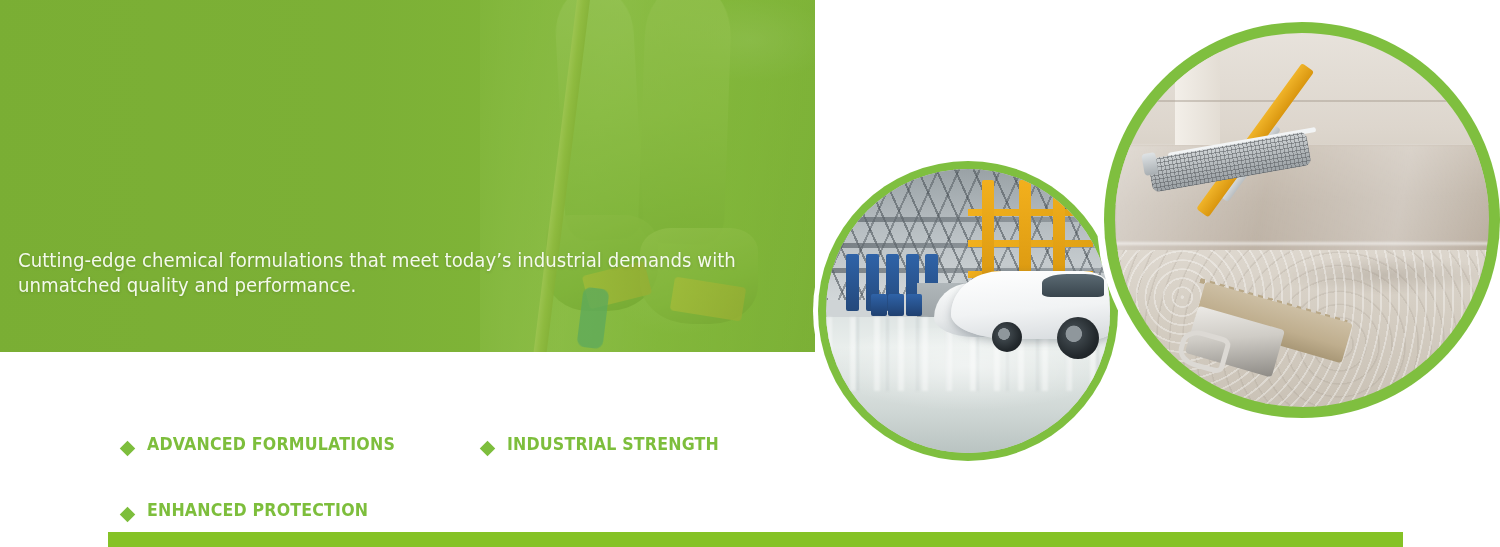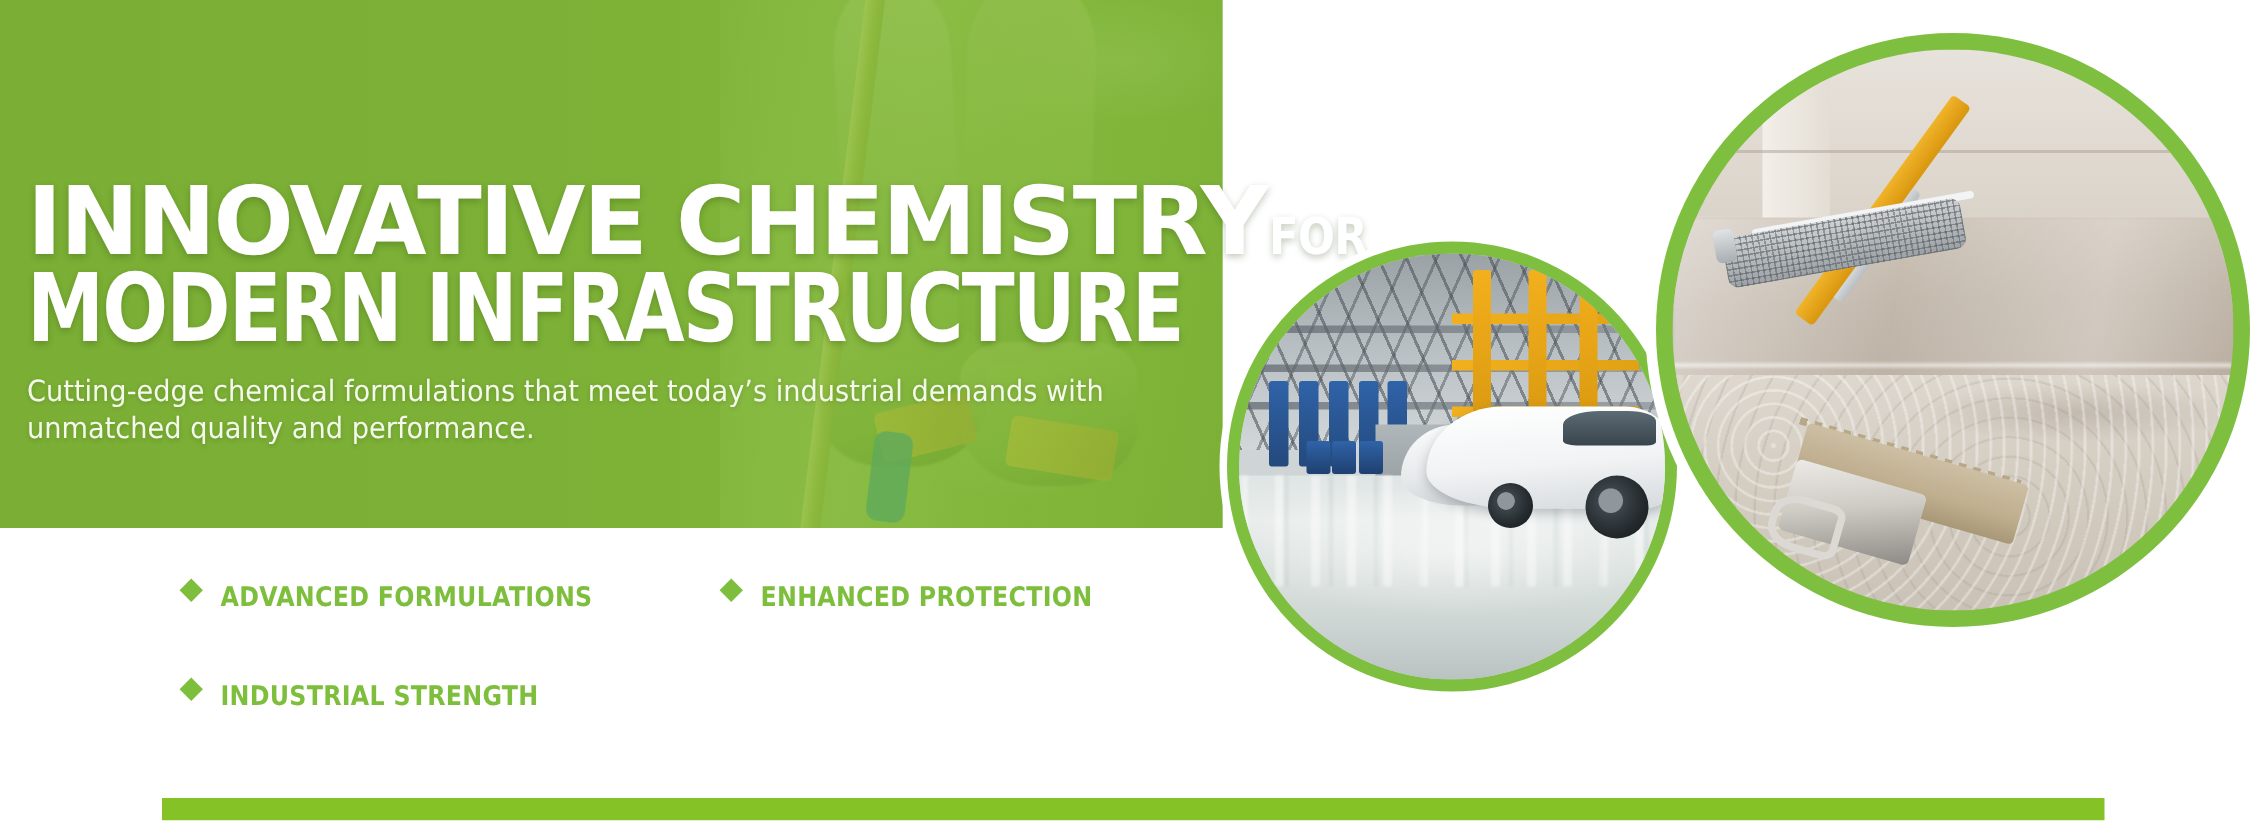--- a/index.html
+++ b/index.html
@@ -113,21 +113,21 @@
     transform:scaleX(.93);
     transform-origin:left top;
     text-shadow:0 1px 3px rgba(40,70,15,.22);
   }
 
   
   .features {
     position:absolute; left:122px; top:388px; width:660px; z-index:7;
     display:grid; grid-template-columns:360px 300px; grid-auto-rows:66px;
   }
-  .feature { display:flex; align-items:flex-start; }
+  .feature { display:flex; align-items:flex-end; }
   .feat-bullet {
     width:11px; height:11px; background:#7dbe3c; transform:rotate(45deg);
     margin-right:14px; flex:0 0 auto;
   }
   .feat-label {
     font-family:"DejaVu Sans", sans-serif;
     font-weight:bold; font-size:18px;
     color:#7dbe3c; letter-spacing:.2px; white-space:nowrap;
     transform:scaleX(.88); transform-origin:left center;
   }
@@ -338,44 +338,38 @@
       <div class="bp-boot-l"></div>
       <div class="bp-boot-r"></div>
       <div class="bp-spike-a"></div>
       <div class="bp-spike-b"></div>
       <div class="bp-pole"></div>
       <div class="bp-pole-grip"></div>
     </div>
     <div class="banner-tint"></div>
   </div>
 
-  <div class="headline-wrap">
-    <span class="h-line">
-      <span class="h-main">INNOVATIVE CHEMISTRY</span><span class="h-sup">FOR</span>
-    </span>
-    <span class="h-line h-main">MODERN INFRASTRUCTURE</span>
-  </div>
 
   <div class="subtitle">
     <div>Cutting-edge chemical formulations that meet today’s industrial demands with</div>
     <div>unmatched quality and performance.</div>
   </div>
 
   <div class="features">
     <div class="feature">
       <span class="feat-bullet"></span>
       <span class="feat-label">ADVANCED FORMULATIONS</span>
     </div>
     <div class="feature">
       <span class="feat-bullet"></span>
-      <span class="feat-label">ENHANCED PROTECTION</span>
+      <span class="feat-label">INDUSTRIAL STRENGTH</span>
     </div>
     <div class="feature">
       <span class="feat-bullet"></span>
-      <span class="feat-label">INDUSTRIAL STRENGTH</span>
+      <span class="feat-label">ENHANCED PROTECTION</span>
     </div>
   </div>
 
   <div class="circ circ-outer-sm">
     <div class="circ-inner">
       <div class="wh-sky"></div>
       <div class="wh-roof"></div>
       <div class="wh-truss"></div>
       <div class="wh-beam b1"></div>
       <div class="wh-beam b2"></div>

